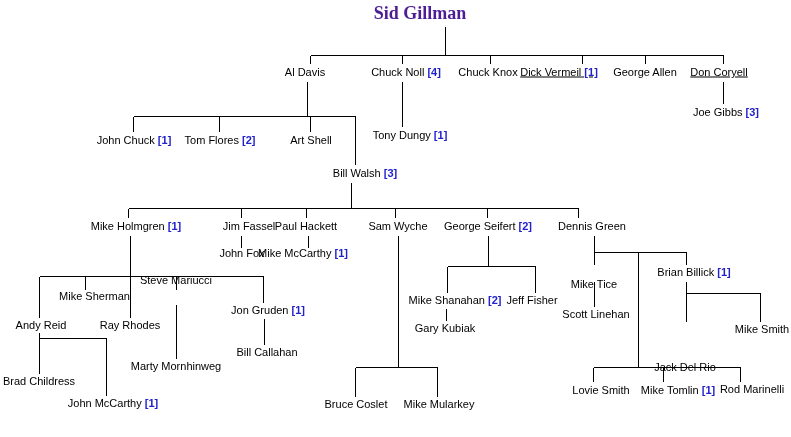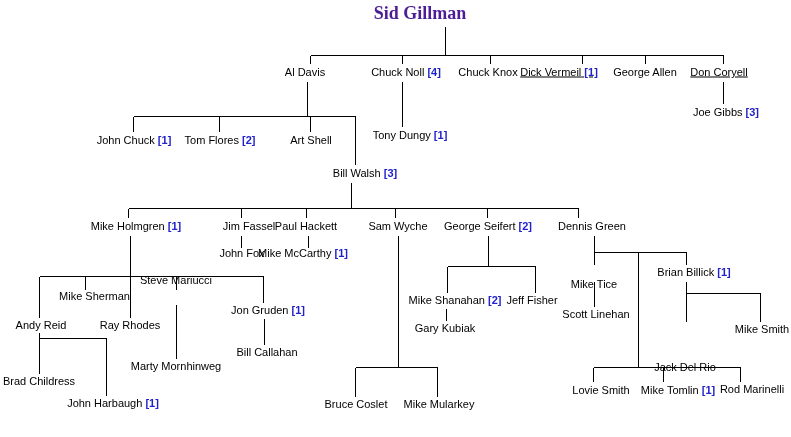--- a/index.html
+++ b/index.html
@@ -130,21 +130,21 @@
       <div class="node" style="left: 242px; top: 253px;"><span class="nm" style="color: rgb(0, 0, 0);">John Fox</span></div>
       <div class="node" style="left: 303px; top: 253px;"><span class="nm" style="color: rgb(0, 0, 0);">Mike McCarthy</span><span class="br" style="color: rgb(34, 34, 204);">&nbsp;[1]</span></div>
       <div class="node" style="left: 85px; top: 296px;"><span class="nm" style="color: rgb(0, 0, 0); padding-left: 19px;">Mike Sherman</span></div>
       <div class="node" style="left: 176px; top: 280px;"><span class="nm" style="color: rgb(0, 0, 0);">Steve Mariucci</span></div>
       <div class="node" style="left: 41px; top: 325px;"><span class="nm" style="color: rgb(0, 0, 0);">Andy Reid</span></div>
       <div class="node" style="left: 130px; top: 325px;"><span class="nm" style="color: rgb(0, 0, 0);">Ray Rhodes</span></div>
       <div class="node" style="left: 268px; top: 310px;"><span class="nm" style="color: rgb(0, 0, 0);">Jon Gruden</span><span class="br" style="color: rgb(34, 34, 204);">&nbsp;[1]</span></div>
       <div class="node" style="left: 267px; top: 352px;"><span class="nm" style="color: rgb(0, 0, 0);">Bill Callahan</span></div>
       <div class="node" style="left: 176px; top: 366px;"><span class="nm" style="color: rgb(0, 0, 0);">Marty Mornhinweg</span></div>
       <div class="node" style="left: 39px; top: 381px;"><span class="nm" style="color: rgb(0, 0, 0);">Brad Childress</span></div>
-      <div class="node" style="left: 113px; top: 403px;"><span class="nm" style="color: rgb(0, 0, 0);">John Harbaugh</span><span class="br" style="color: rgb(34, 34, 204);">&nbsp;[1]</span></div>
+      <div class="node" style="left: 113px; top: 403px;"><span class="nm" style="color: rgb(0, 0, 0);">John McCarthy</span><span class="br" style="color: rgb(34, 34, 204);">&nbsp;[1]</span></div>
       <div class="node" style="left: 356px; top: 404px;"><span class="nm" style="color: rgb(0, 0, 0);">Bruce Coslet</span></div>
       <div class="node" style="left: 439px; top: 404px;"><span class="nm" style="color: rgb(0, 0, 0);">Mike Mularkey</span></div>
       <div class="node" style="left: 455px; top: 300px;"><span class="nm" style="color: rgb(0, 0, 0);">Mike Shanahan</span><span class="br" style="color: rgb(34, 34, 204);">&nbsp;[2]</span></div>
       <div class="node" style="left: 532px; top: 300px;"><span class="nm" style="color: rgb(0, 0, 0);">Jeff Fisher</span></div>
       <div class="node" style="left: 445px; top: 328px;"><span class="nm" style="color: rgb(0, 0, 0);">Gary Kubiak</span></div>
       <div class="node" style="left: 594px; top: 284px;"><span class="nm" style="color: rgb(0, 0, 0);">Mike Tice</span></div>
       <div class="node" style="left: 694px; top: 272px;"><span class="nm" style="color: rgb(0, 0, 0);">Brian Billick</span><span class="br" style="color: rgb(34, 34, 204);">&nbsp;[1]</span></div>
       <div class="node" style="left: 596px; top: 314px;"><span class="nm" style="color: rgb(0, 0, 0);">Scott Linehan</span></div>
       <div class="node" style="left: 685px; top: 347px; margin-top: 20px;"><span class="nm" style="color: rgb(0, 0, 0);">Jack Del Rio</span></div>
       <div class="node" style="left: 762px; top: 329px;"><span class="nm" style="color: rgb(0, 0, 0);">Mike Smith</span></div>

